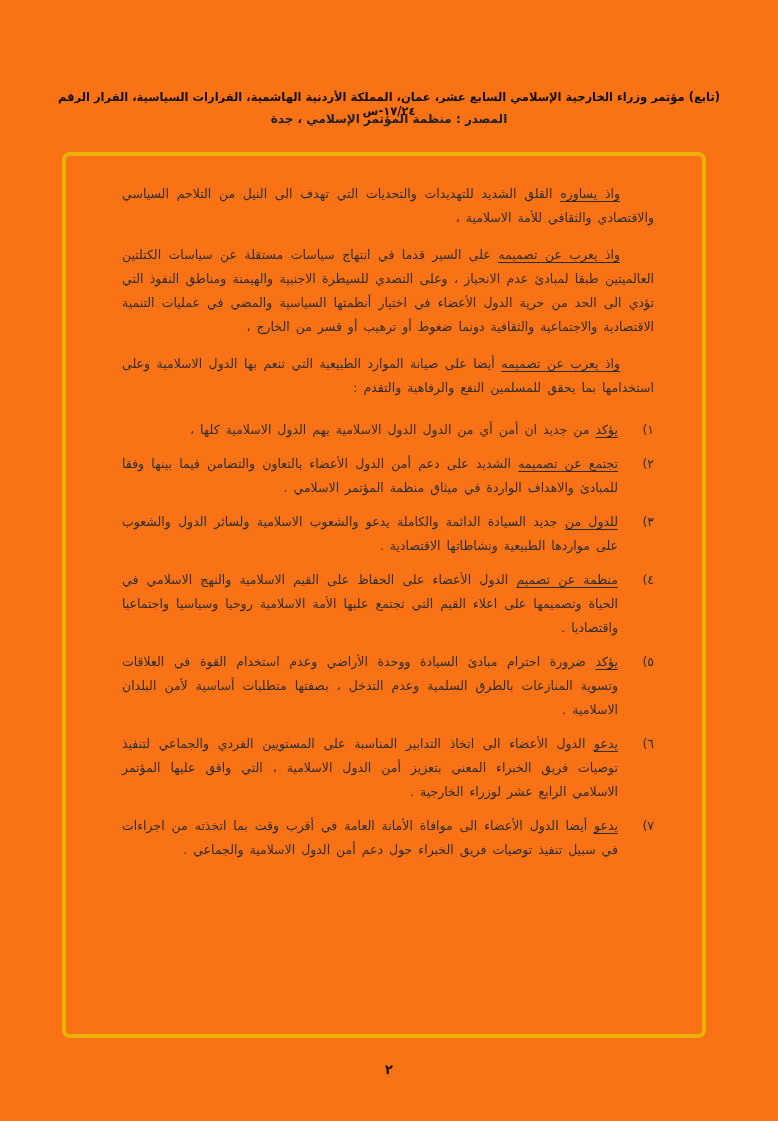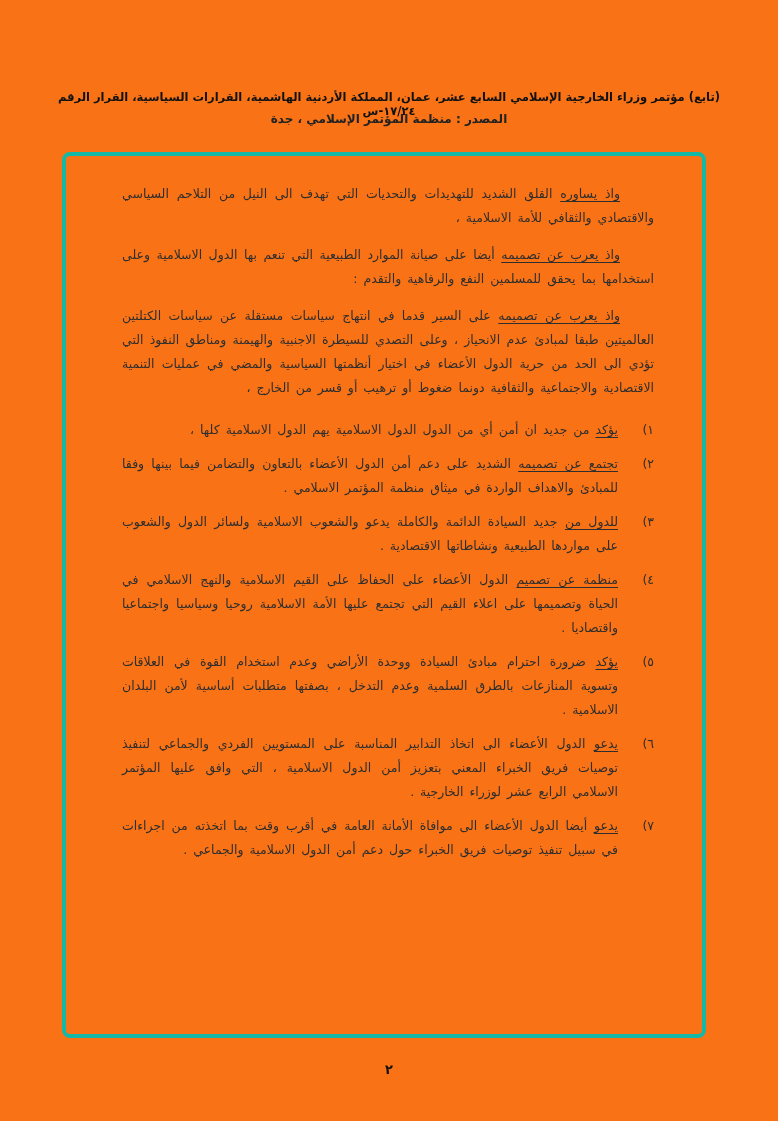--- a/index.html
+++ b/index.html
@@ -38,21 +38,21 @@
     font-size: 12px;
     font-weight: bold;
     color: #222;
   }
   .green-box {
     position: absolute;
     left: 62px;
     top: 152px;
     width: 644px;
     height: 886px;
-    border: 4px solid #14b8a6;
+    border: 4px solid #eab308;
     border-radius: 8px;
     box-sizing: border-box;
     overflow: hidden;
     background: transparent;
   }
   .content {
     position: absolute;
     top: 26px;
     right: 48px;
     left: 56px;
@@ -113,26 +113,26 @@
   <div class="green-box">
     <div class="content">
 
       <p class="para">
         <span class="u">واذ يساوره</span>
         <span>القلق الشديد للتهديدات والتحديات التي تهدف الى النيل من التلاحم السياسي والاقتصادي والثقافي للأمة الاسلامية ،</span>
       </p>
 
       <p class="para">
         <span class="u">واذ يعرب عن تصميمه</span>
-        <span>أيضا على صيانة الموارد الطبيعية التي تنعم بها الدول الاسلامية وعلى استخدامها بما يحقق للمسلمين النفع والرفاهية والتقدم :</span>
+        <span>على السير قدما في انتهاج سياسات مستقلة عن سياسات الكتلتين العالميتين طبقا لمبادئ عدم الانحياز ، وعلى التصدي للسيطرة الاجنبية والهيمنة ومناطق النفوذ التي تؤدي الى الحد من حرية الدول الأعضاء في اختيار أنظمتها السياسية والمضي في عمليات التنمية الاقتصادية والاجتماعية والثقافية دونما ضغوط أو ترهيب أو قسر من الخارج ،</span>
       </p>
 
       <p class="para">
         <span class="u">واذ يعرب عن تصميمه</span>
-        <span>على السير قدما في انتهاج سياسات مستقلة عن سياسات الكتلتين العالميتين طبقا لمبادئ عدم الانحياز ، وعلى التصدي للسيطرة الاجنبية والهيمنة ومناطق النفوذ التي تؤدي الى الحد من حرية الدول الأعضاء في اختيار أنظمتها السياسية والمضي في عمليات التنمية الاقتصادية والاجتماعية والثقافية دونما ضغوط أو ترهيب أو قسر من الخارج ،</span>
+        <span>أيضا على صيانة الموارد الطبيعية التي تنعم بها الدول الاسلامية وعلى استخدامها بما يحقق للمسلمين النفع والرفاهية والتقدم :</span>
       </p>
 
       <div class="items">
 
         <div class="item">
           <span class="item-num">١)</span>
           <span class="item-text">
             <span class="u">يؤكد</span>
             <span>من جديد ان أمن أي من الدول الدول الاسلامية يهم الدول الاسلامية كلها ،</span>
           </span>

